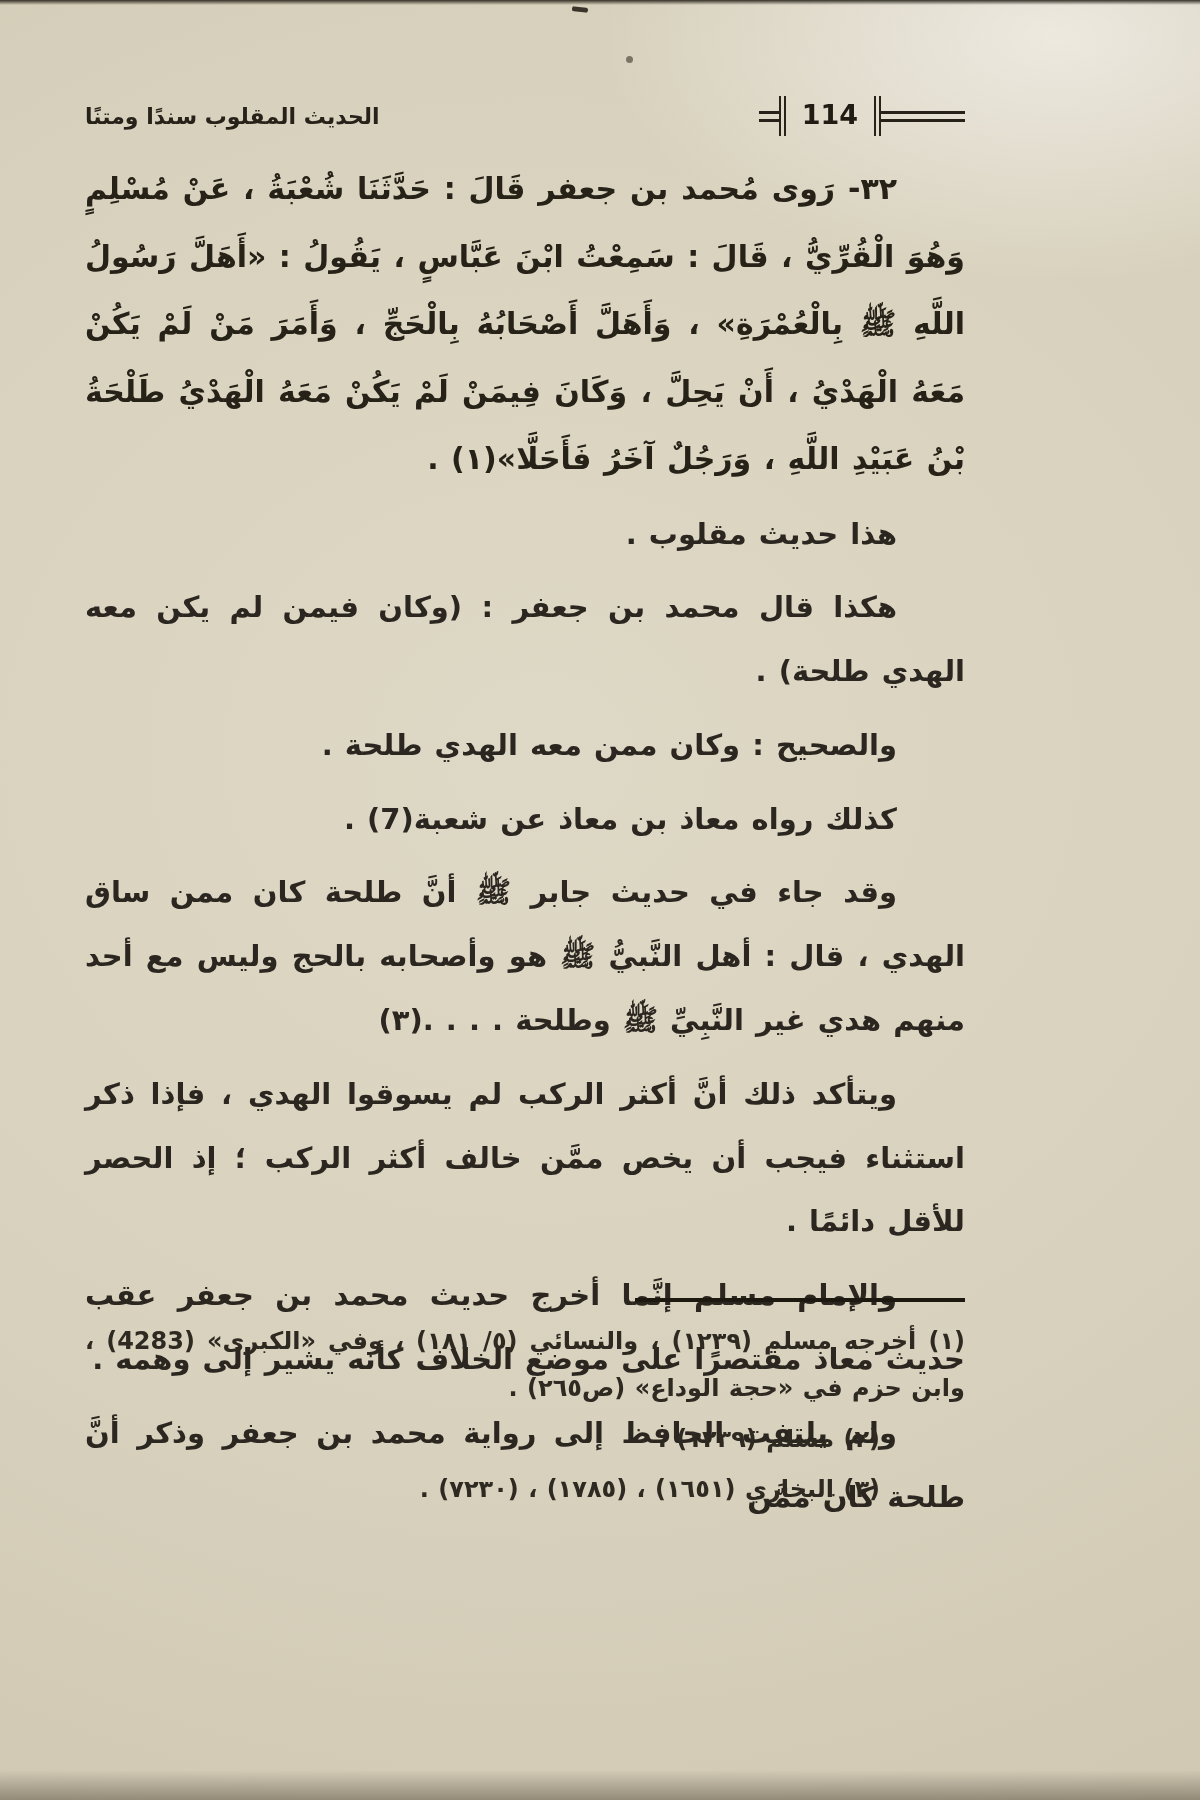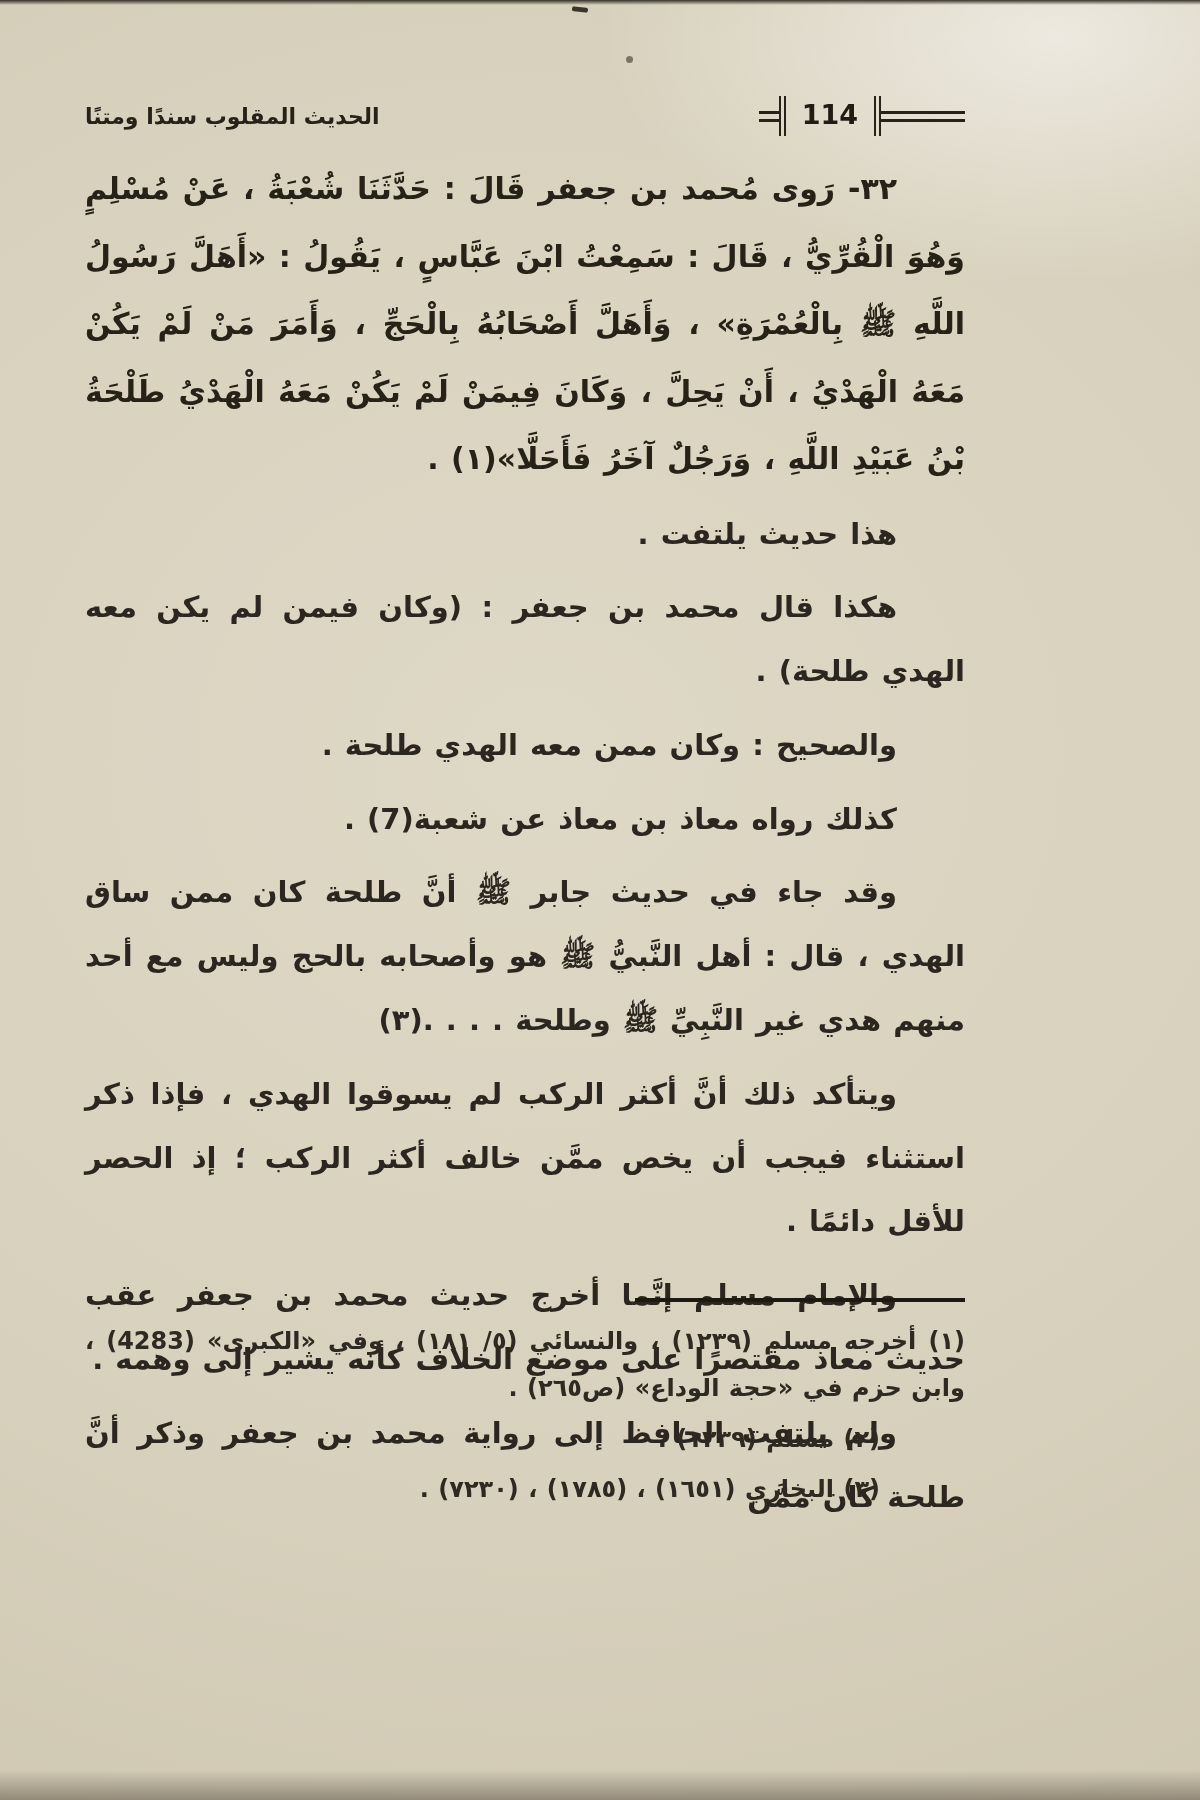--- a/index.html
+++ b/index.html
@@ -100,21 +100,21 @@
     <div class="pagenum">
       <span class="pn-line long"></span>
       <span class="pn-box">114</span>
       <span class="pn-line short"></span>
     </div>
     <h1 class="running-title">الحديث المقلوب سندًا ومتنًا</h1>
   </header>
 
   <main class="bodytext">
     <p class="para matn">٣٢- رَوى مُحمد بن جعفر قَالَ : حَدَّثَنَا شُعْبَةُ ، عَنْ مُسْلِمٍ وَهُوَ الْقُرِّيُّ ، قَالَ : سَمِعْتُ ابْنَ عَبَّاسٍ ، يَقُولُ : «أَهَلَّ رَسُولُ اللَّهِ ﷺ بِالْعُمْرَةِ» ، وَأَهَلَّ أَصْحَابُهُ بِالْحَجِّ ، وَأَمَرَ مَنْ لَمْ يَكُنْ مَعَهُ الْهَدْيُ ، أَنْ يَحِلَّ ، وَكَانَ فِيمَنْ لَمْ يَكُنْ مَعَهُ الْهَدْيُ طَلْحَةُ بْنُ عَبَيْدِ اللَّهِ ، وَرَجُلٌ آخَرُ فَأَحَلَّا»(١) .</p>
-    <p class="para">هذا حديث يلتفت .</p>
+    <p class="para">هذا حديث مقلوب .</p>
     <p class="para">هكذا قال محمد بن جعفر : (وكان فيمن لم يكن معه الهدي طلحة) .</p>
     <p class="para">والصحيح : وكان ممن معه الهدي طلحة .</p>
     <p class="para">كذلك رواه معاذ بن معاذ عن شعبة(7) .</p>
     <p class="para">وقد جاء في حديث جابر ﷺ أنَّ طلحة كان ممن ساق الهدي ، قال : أهل النَّبيُّ ﷺ هو وأصحابه بالحج وليس مع أحد منهم هدي غير النَّبِيِّ ﷺ وطلحة . . . .(٣)</p>
     <p class="para">ويتأكد ذلك أنَّ أكثر الركب لم يسوقوا الهدي ، فإذا ذكر استثناء فيجب أن يخص ممَّن خالف أكثر الركب ؛ إذ الحصر للأقل دائمًا .</p>
     <p class="para">والإمام مسلم إنَّما أخرج حديث محمد بن جعفر عقب حديث معاذ مقتصرًا على موضع الخلاف كأنه يشير إلى وهمه .</p>
     <p class="para">ولم يلتفت الحافظ إلى رواية محمد بن جعفر وذكر أنَّ طلحة كان ممَّن</p>
   </main>
 
   <section class="footnotes">

